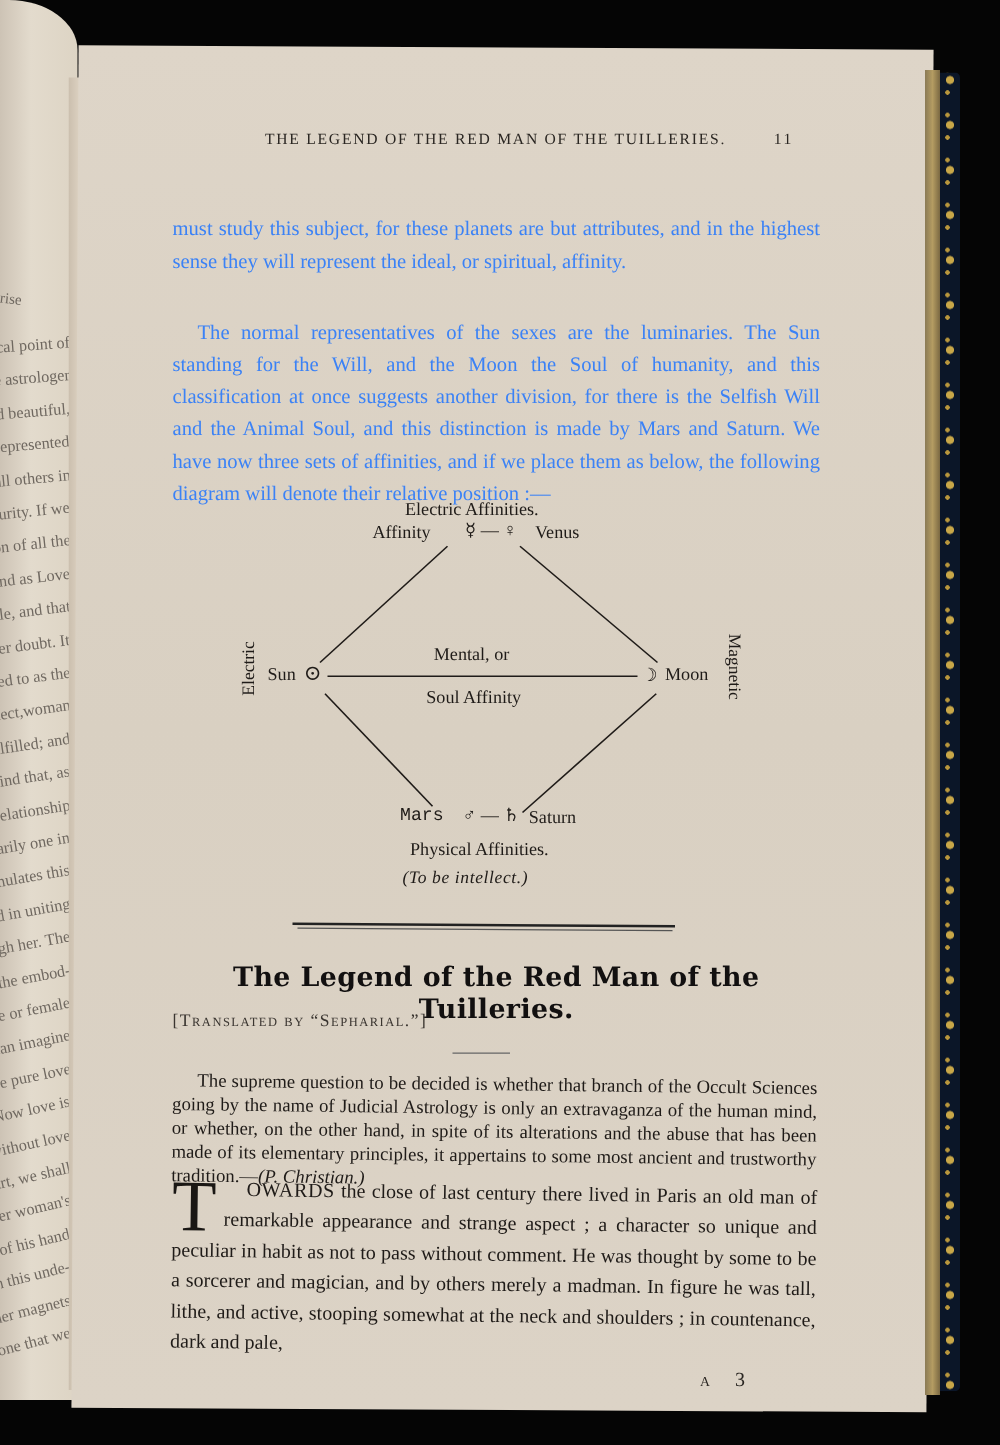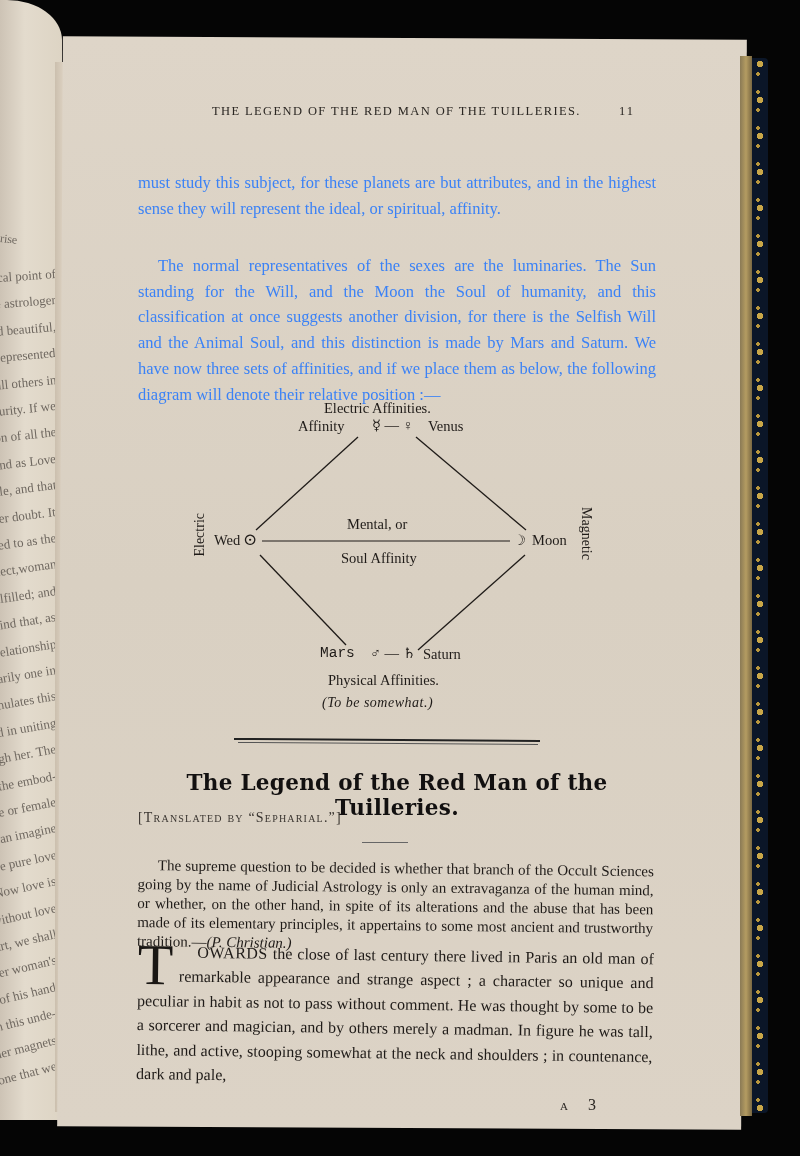--- a/index.html
+++ b/index.html
@@ -161,35 +161,35 @@
     <line x1="82" y1="146" x2="330" y2="146" stroke="#1f1b18" stroke-width="1.1"></line>
     <line x1="80" y1="160" x2="166" y2="250" stroke="#1f1b18" stroke-width="1.3"></line>
     <line x1="345" y1="160" x2="238" y2="255" stroke="#1f1b18" stroke-width="1.3"></line>
   </svg>
   <div class="dlabel" style="left:144px;top:5px;">Electric Affinities.</div>
   <div class="dlabel" style="left:118px;top:23px;">Affinity</div>
   <div class="dlabel" style="left:192px;top:22px;">☿ — ♀</div>
   <div class="dlabel" style="left:248px;top:23px;">Venus</div>
 
   <div class="vert left" style="left:12px;top:118px;">Electric</div>
-  <div class="dlabel" style="left:34px;top:137px;">Wed</div>
+  <div class="dlabel" style="left:34px;top:137px;">Sun</div>
   <div class="dlabel" style="left:63px;top:134px;font-size:17px;">⊙</div>
   <div class="dlabel" style="left:167px;top:121px;">Mental, or</div>
   <div class="dlabel" style="left:161px;top:155px;">Soul Affinity</div>
   <div class="dlabel" style="left:333px;top:137px;">☽</div>
   <div class="dlabel" style="left:352px;top:137px;">Moon</div>
   <div class="vert" style="left:398px;top:112px;">Magnetic</div>
 
   <div class="dlabel" style="left:140px;top:250px;font-family:Liberation Mono, monospace;">Mars</div>
   <div class="dlabel" style="left:190px;top:250px;">♂ — ♄</div>
   <div class="dlabel" style="left:243px;top:251px;">Saturn</div>
   <div class="dlabel" style="left:148px;top:277px;font-family:Liberation Serif, serif;">Physical Affinities.</div>
 </div>
 
-<div class="continued">(To  be  somewhat.)</div>
+<div class="continued">(To  be  intellect.)</div>
 <div class="rule1"></div>
 <div class="rule2"></div>
 
 <div class="heading">The Legend of the Red Man of the Tuilleries.</div>
 <div class="translated">[Translated by “Sepharial.”]</div>
 <div class="short-rule"></div>
 
 <div class="epigraph"><span class="indent"></span><span>The supreme question to be decided is whether that branch of the Occult Sciences going by the name of Judicial Astrology is only an extravaganza of the human mind, or whether, on the other hand, in spite of its alterations and the abuse that has been made of its elementary principles, it appertains to some most ancient and trustworthy tradition.—</span><span class="cite">(P. Christian.)</span></div>
 
 <div class="body-text"><span class="dropcap">T</span><span class="smallcaps">OWARDS</span><span> the close of last century there lived in Paris an old man of remarkable appearance and strange aspect ; a character so unique and peculiar in habit as not to pass without comment.  He was thought by some to be a sorcerer and magician, and by others merely a madman.  In figure he was tall, lithe, and active, stooping somewhat at the neck and shoulders ; in countenance, dark and pale,</span></div>

